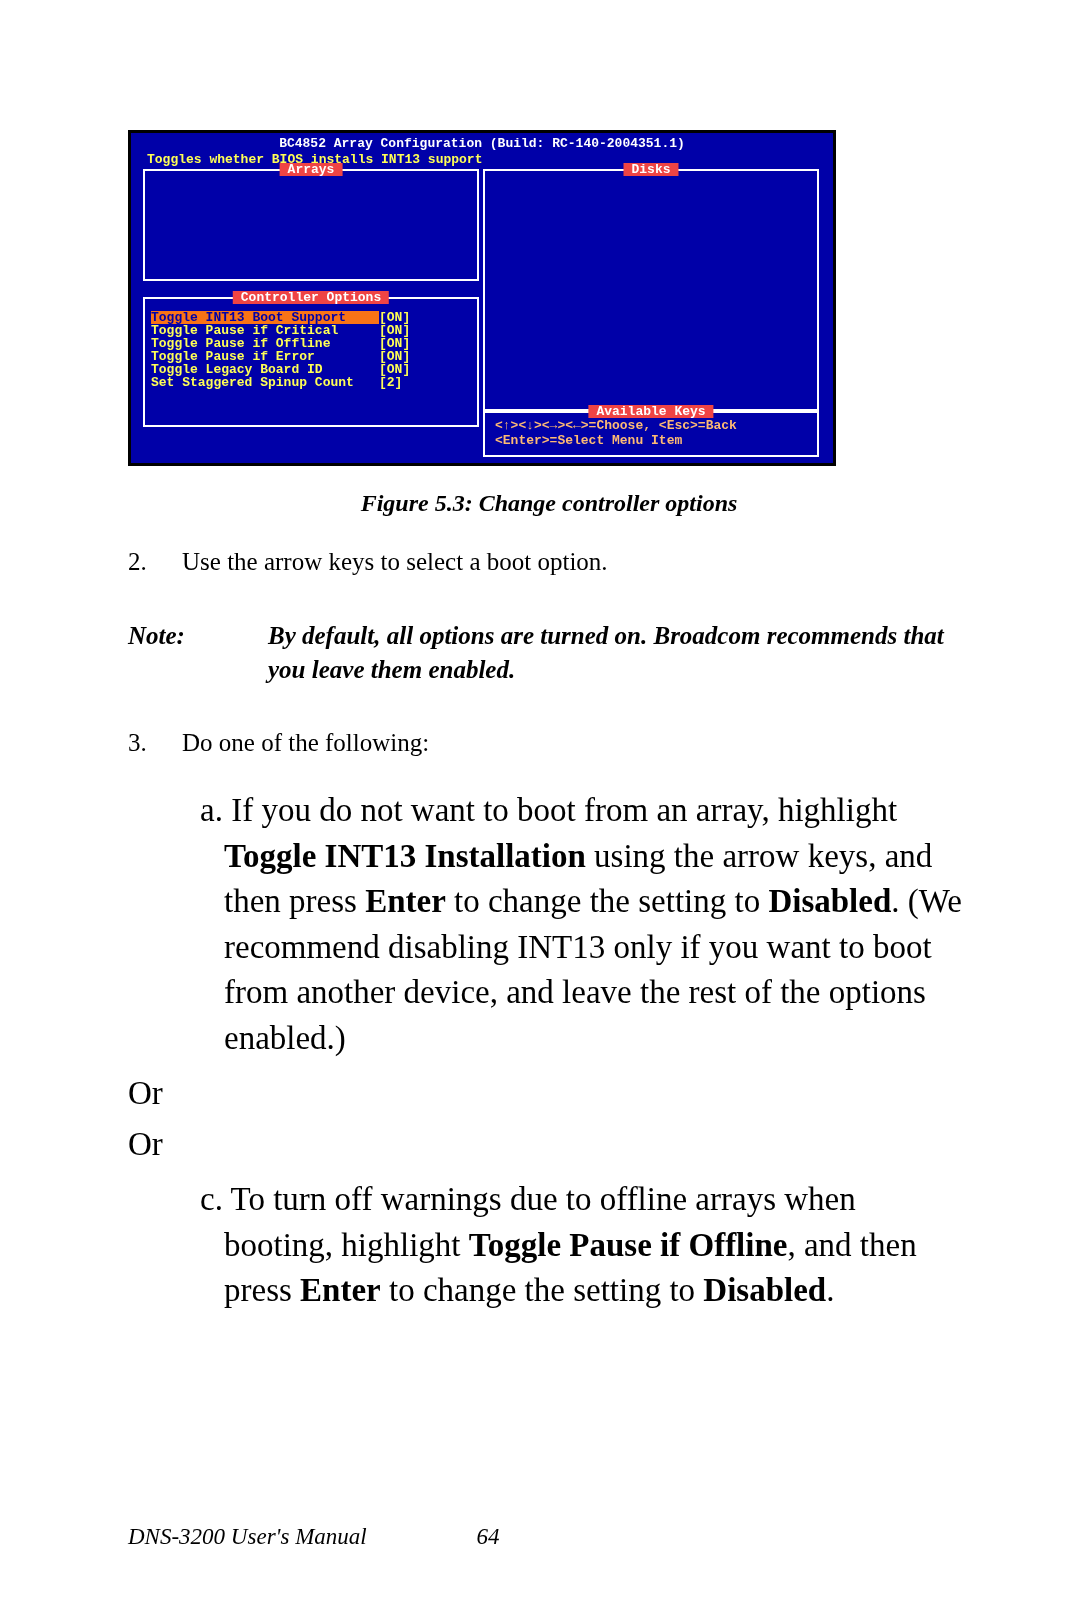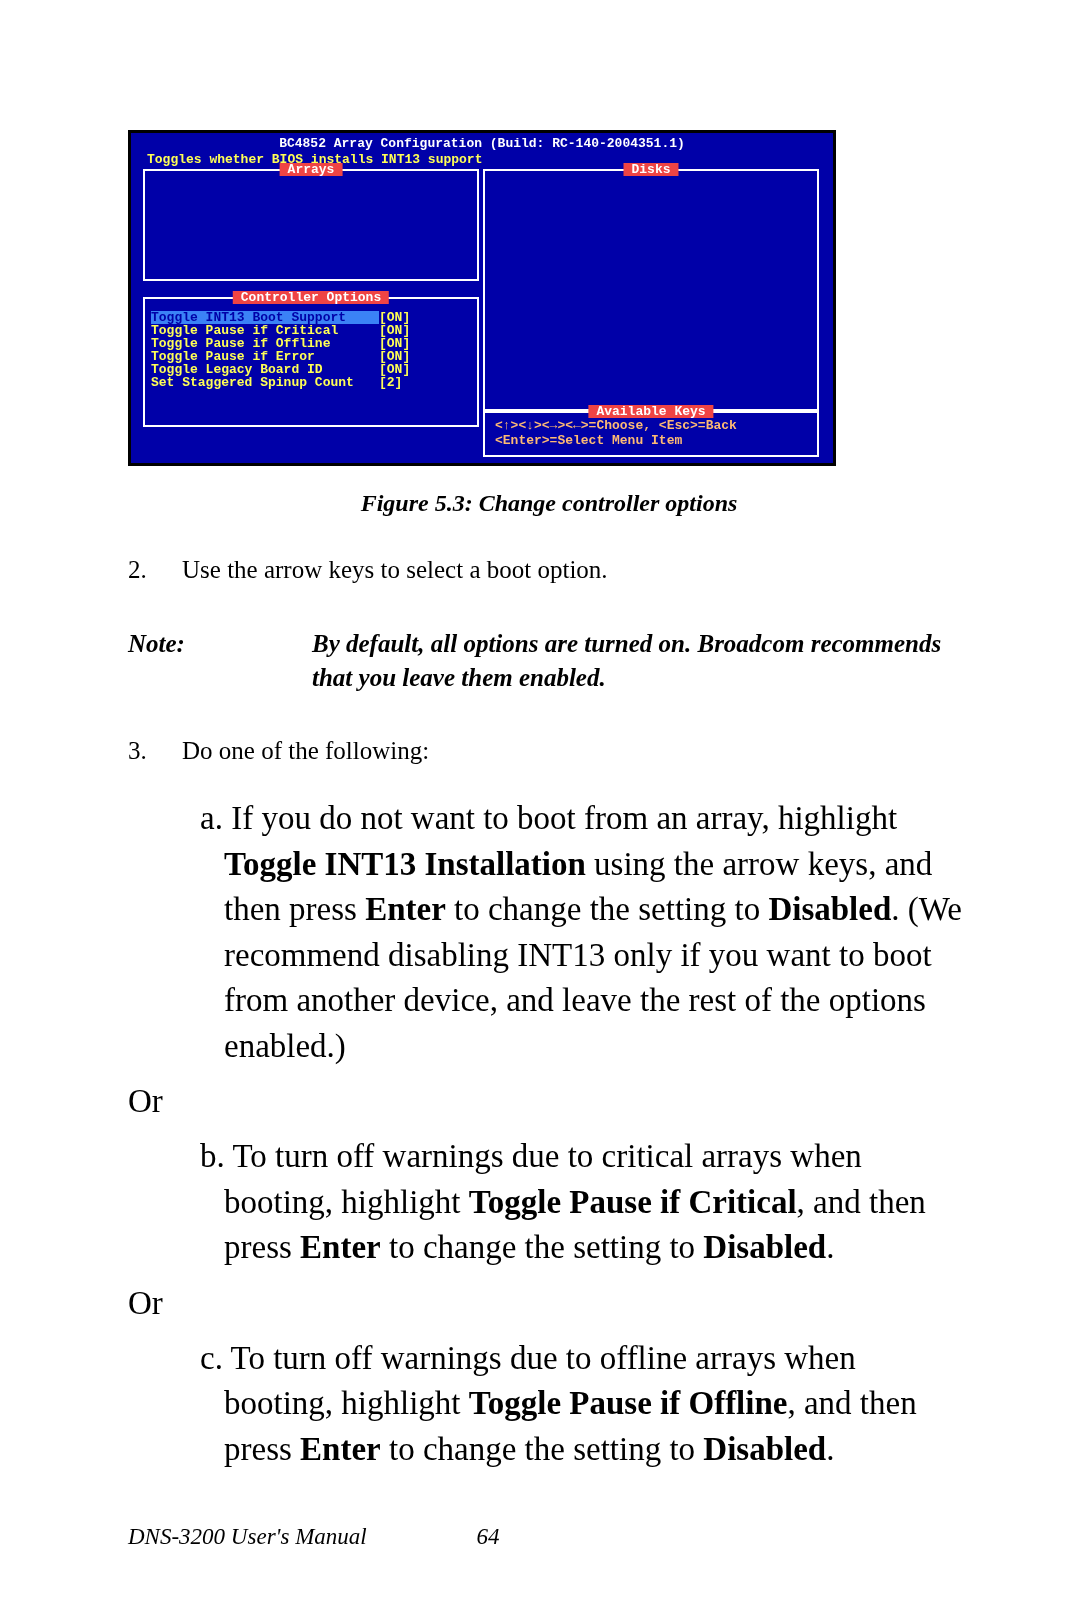--- a/index.html
+++ b/index.html
@@ -49,51 +49,50 @@
   .ctrl-panel{top:164px;left:12px;width:332px;height:126px}
   .keys-panel{top:278px;left:352px;width:332px;height:42px}
 
   .ctrl-list{
     position:absolute;top:12px;left:6px;right:6px;
     color:#ffff55;
   }
   .ctrl-row{display:flex}
   .ctrl-row .name{flex:0 0 228px;white-space:pre}
   .ctrl-row .val{white-space:pre}
-  .ctrl-row.sel .name{background:#3b82f6;color:#0000a8}
+  .ctrl-row.sel .name{background:#f97316;color:#0000a8}
 
   .keys-text{
     position:absolute;top:6px;left:10px;
     color:#fdba74;white-space:pre;line-height:1.15;
   }
 
   
   .caption{
     text-align:center;
     font-style:italic;
     font-weight:bold;
     font-size:24px;
-    margin:18px 0 36px 0;
+    margin:18px 0 28px 0;
   }
   .step{
     display:flex;
     font-size:25px;
     margin:0 0 28px 0;
     line-height:1.35;
   }
   .step .num{flex:0 0 54px}
   .step .body{flex:1}
   .note-block{
     display:flex;
     font-size:25px;
     font-style:italic;
     font-weight:bold;
     margin:40px 0 40px 0;
     line-height:1.35;
-    gap:44px;
   }
   .note-block .nl{flex:0 0 140px}
   .sub{
     font-size:33px;
     margin:4px 8px 0 72px;
     line-height:1.38;
   }
   .sub .hang{display:block;padding-left:24px;text-indent:-24px}
   .or{
     font-size:33px;margin:14px 0 14px 0;
@@ -179,25 +178,20 @@
   </div>
 
   <div class="sub">
     <span class="hang">
       <span>a. If you do not want to boot from an array, highlight </span><b>Toggle INT13 Installation</b><span> using the arrow keys, and then press </span><b>Enter</b><span> to change the setting to </span><b>Disabled</b><span>. (We recommend disabling INT13 only if you want to boot from another device, and leave the rest of the options enabled.)</span>
     </span>
   </div>
 
   <div class="or">Or</div>
 
-  <div class="sub">
-    <span class="hang">
-      <span>b. To turn off warnings due to critical arrays when booting, highlight </span><b>Toggle Pause if Critical</b><span>, and then press </span><b>Enter</b><span> to change the setting to </span><b>Disabled</b><span>.</span>
-    </span>
-  </div>
 
   <div class="or">Or</div>
 
   <div class="sub">
     <span class="hang">
       <span>c. To turn off warnings due to offline arrays when booting, highlight </span><b>Toggle Pause if Offline</b><span>, and then press </span><b>Enter</b><span> to change the setting to </span><b>Disabled</b><span>.</span>
     </span>
   </div>
 
 </div>

